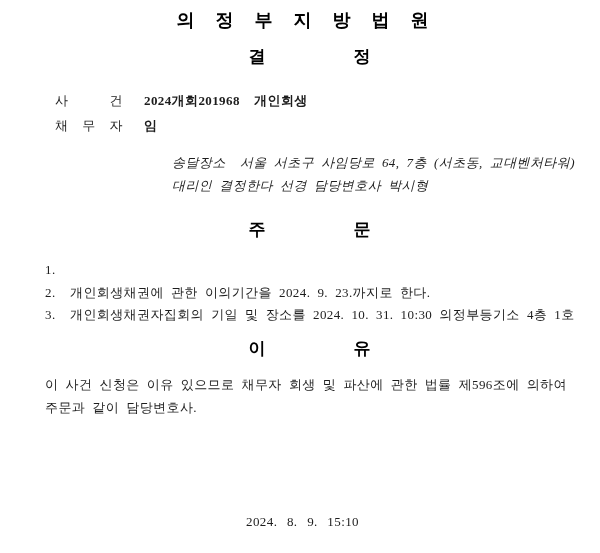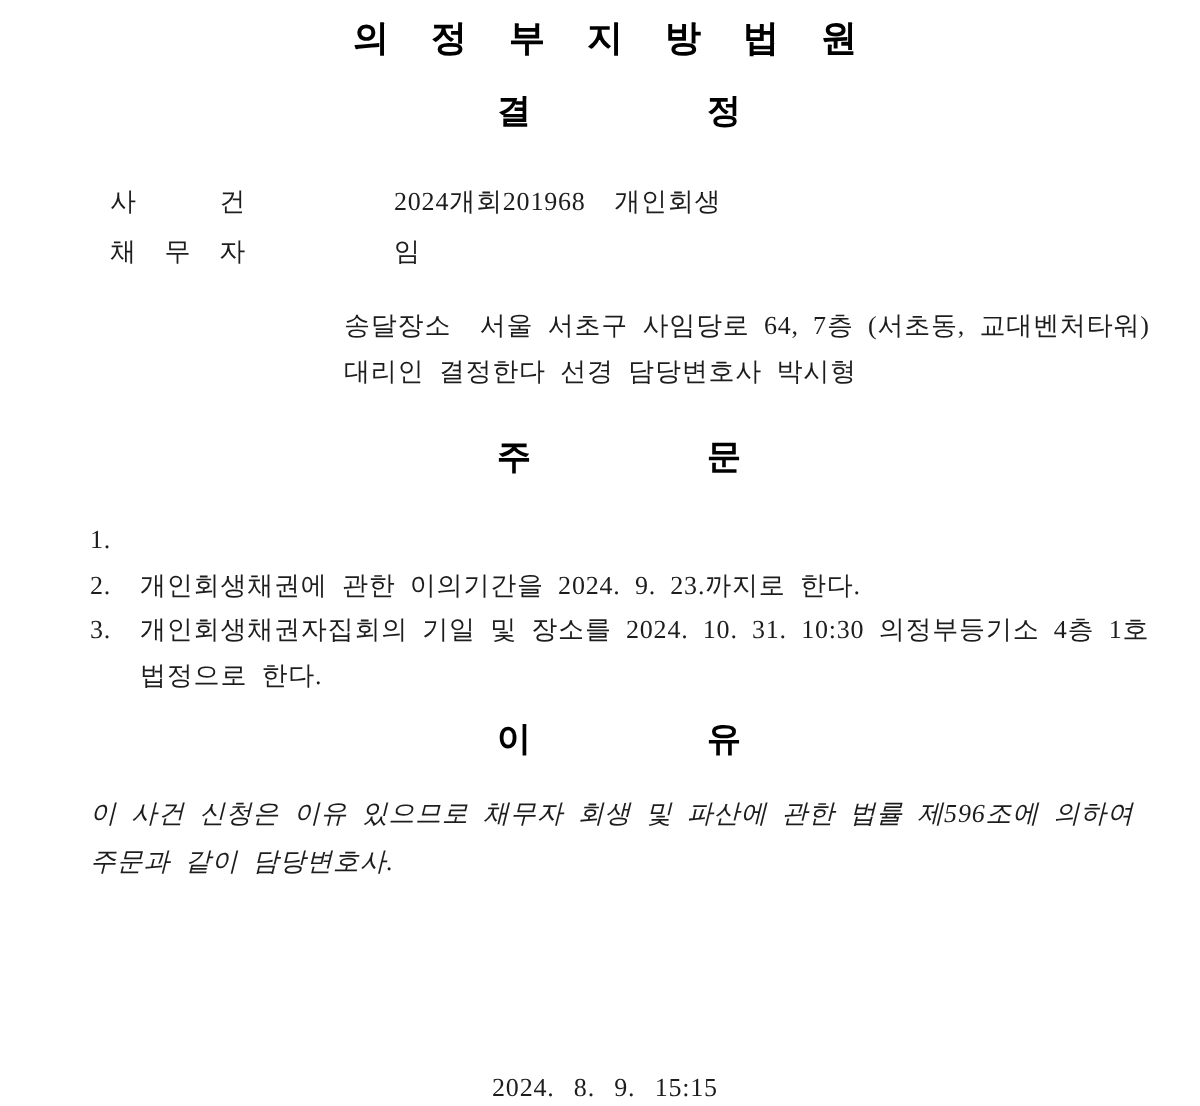--- a/index.html
+++ b/index.html
@@ -50,34 +50,34 @@
 
   
   .info-rows { margin-top: 21px; }
   .info-row { display: flex; padding-left: 10px; line-height: 25px; }
   .info-label {
     display: flex;
     justify-content: space-between;
     width: 68px;
     flex-shrink: 0;
   }
-  .info-value { margin-left: 74px; }
+  .info-value { margin-left: 21px; font-weight: bold; }
 
   
-  .service-block { margin-top: 13px; margin-left: 127px; line-height: 23px; }
+  .service-block { margin-top: 13px; margin-left: 127px; line-height: 23px; font-style: italic; }
 
   
   .order-heading { margin-top: 22px; }
   .order-list { margin-top: 19px; }
   .order-item { display: flex; line-height: 22.5px; }
   .item-num { width: 25px; flex-shrink: 0; }
 
   
   .reason-heading { margin-top: 11px; }
-  .reason-text { margin-top: 14px; line-height: 23.5px; font-style: italic; }
+  .reason-text { margin-top: 14px; line-height: 23.5px; }
 
   
   .footer-date {
     margin-top: 94px;
     text-align: center;
     word-spacing: 6px;
     line-height: 16px;
   }
 </style>
 </head>
@@ -135,30 +135,29 @@
     <div class="order-item">
       <span class="item-num">2.</span>
       <div class="item-lines">
         <div class="pre">개인회생채권에 관한 이의기간을 2024. 9. 23.까지로 한다.</div>
       </div>
     </div>
     <div class="order-item">
       <span class="item-num">3.</span>
       <div class="item-lines">
         <div class="pre">개인회생채권자집회의 기일 및 장소를 2024. 10. 31. 10:30 의정부등기소 4층 1호</div>
-        <div class="pre">법정으로 한다.</div>
       </div>
     </div>
   </div>
 
   <div class="sub-heading reason-heading">
     <span>이</span>
     <span>유</span>
   </div>
 
   <div class="reason-text">
     <div class="pre">이 사건 신청은 이유 있으므로 채무자 회생 및 파산에 관한 법률 제596조에 의하여</div>
     <div class="pre">주문과 같이 담당변호사.</div>
   </div>
 
-  <div class="footer-date">2024. 8. 9. 15:15</div>
+  <div class="footer-date">2024. 8. 9. 15:10</div>
 
 </div>
 
 </body></html>

